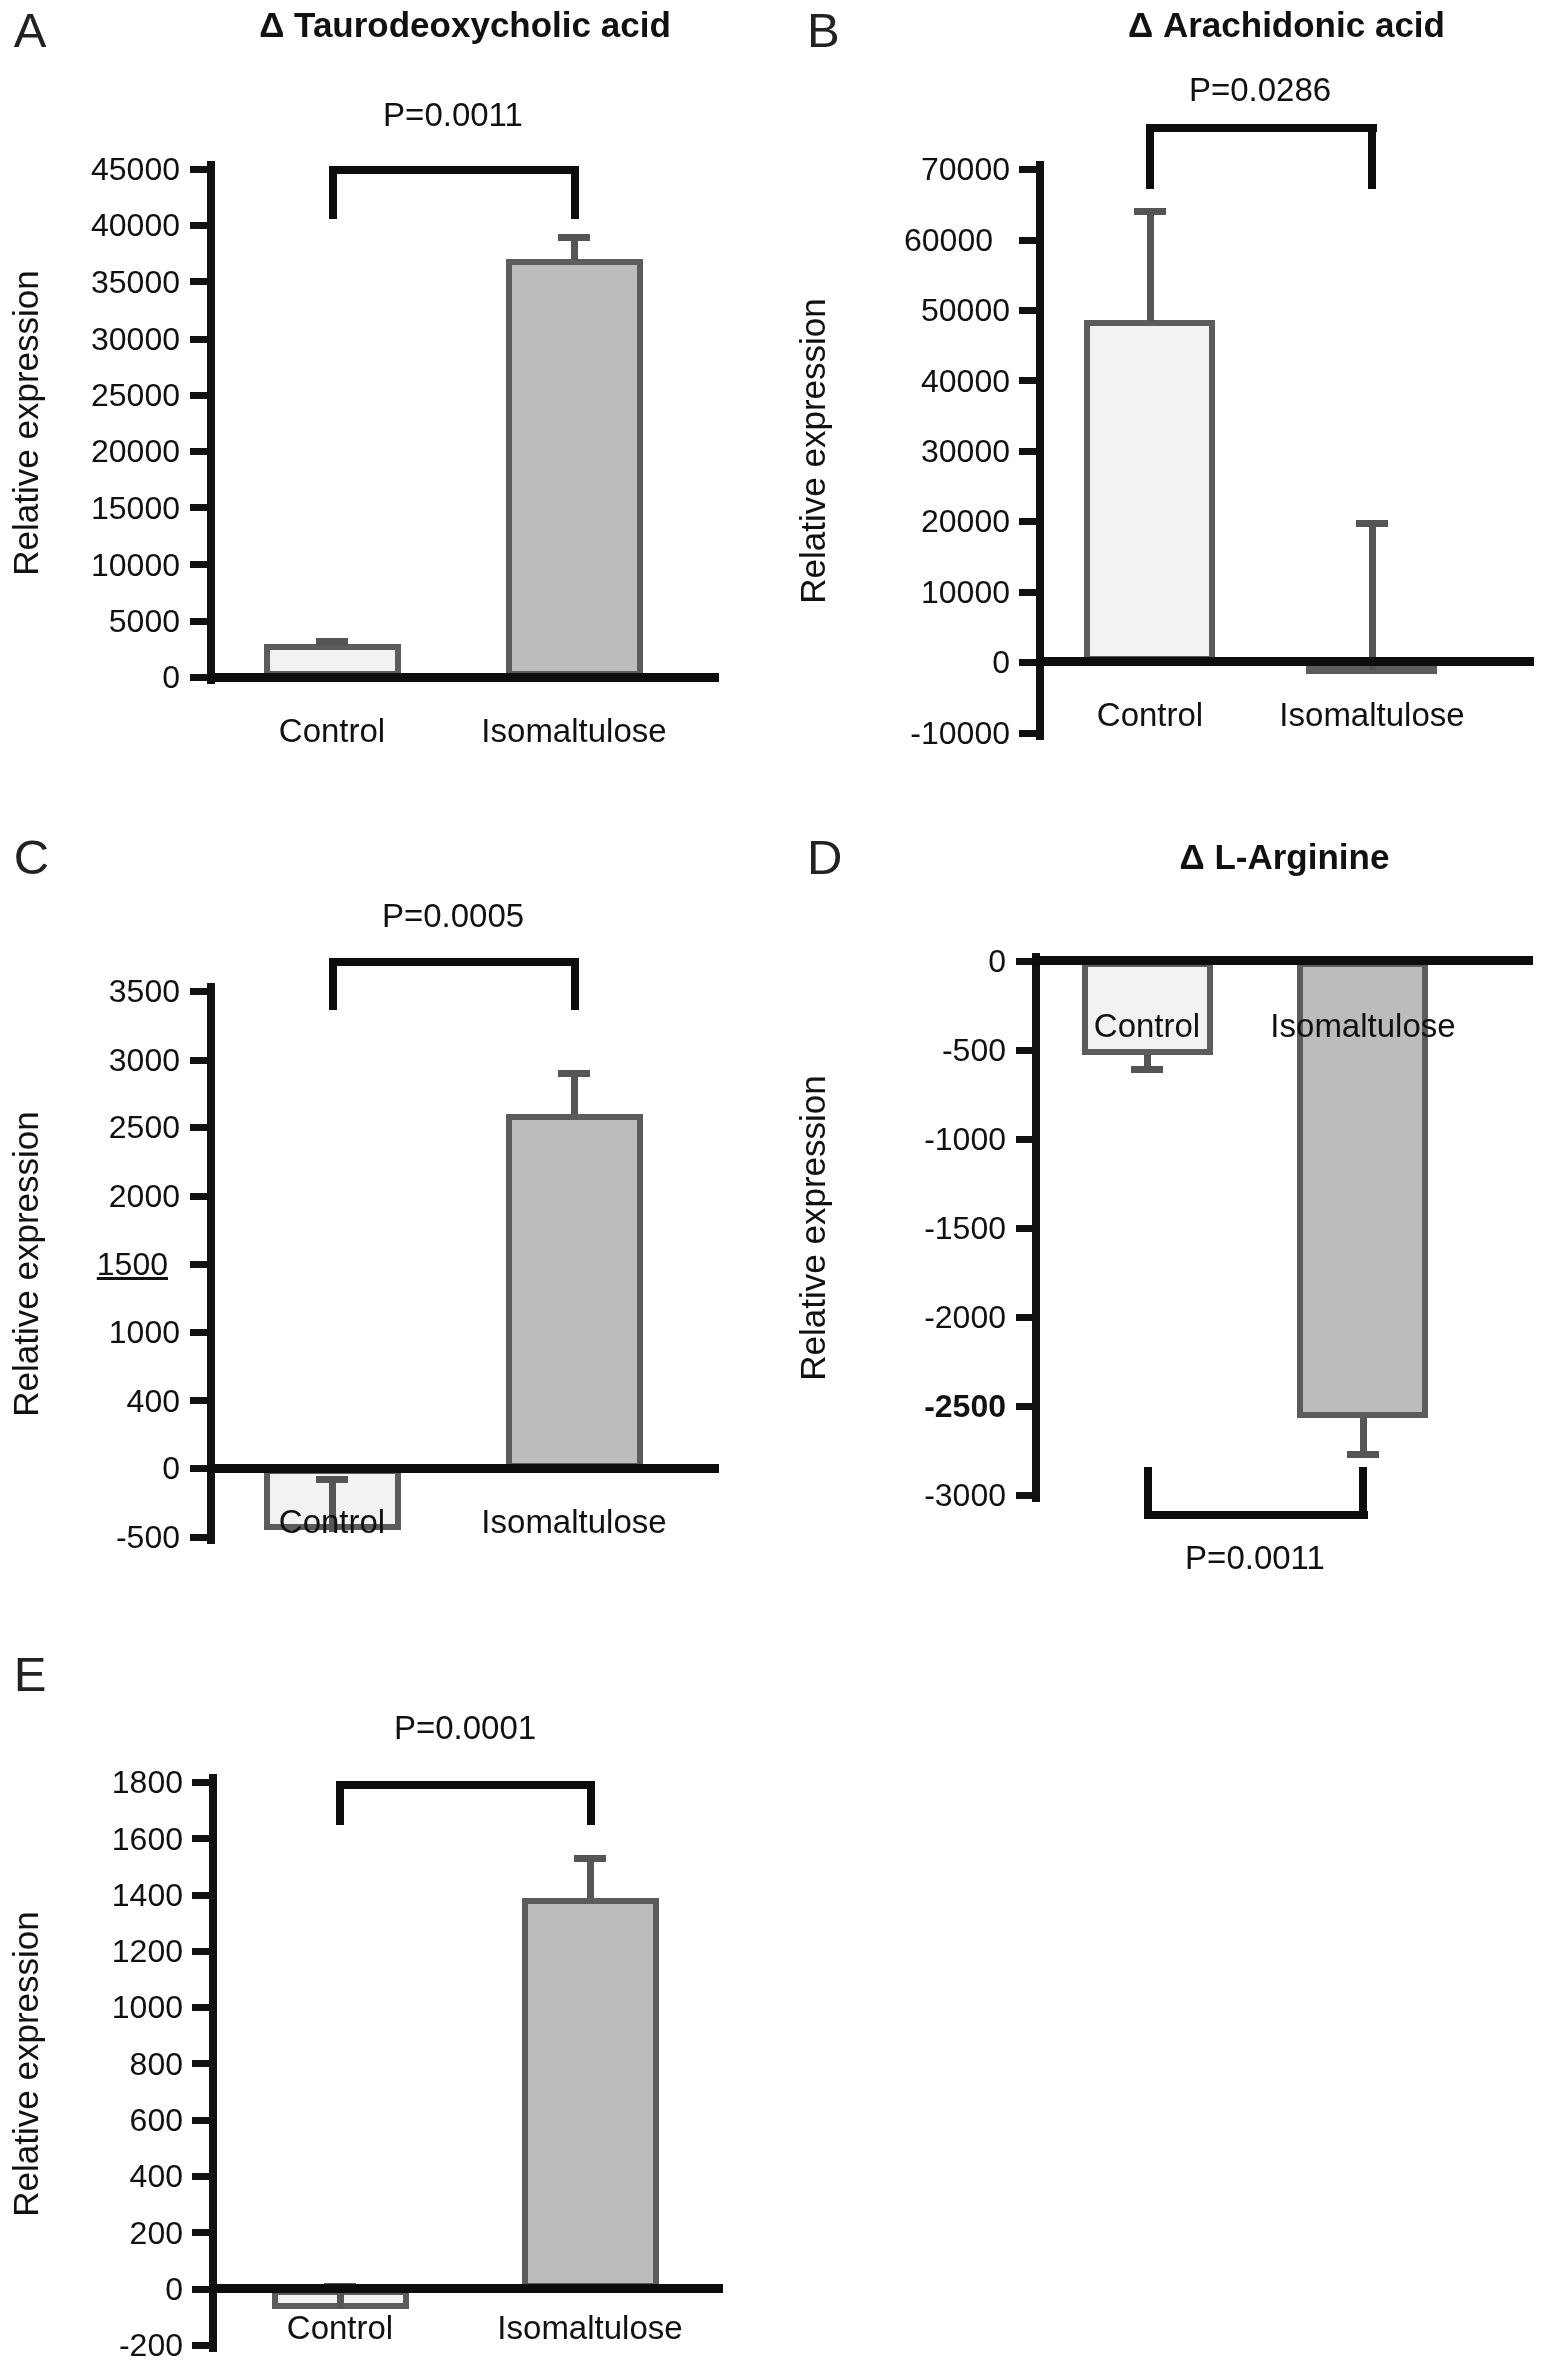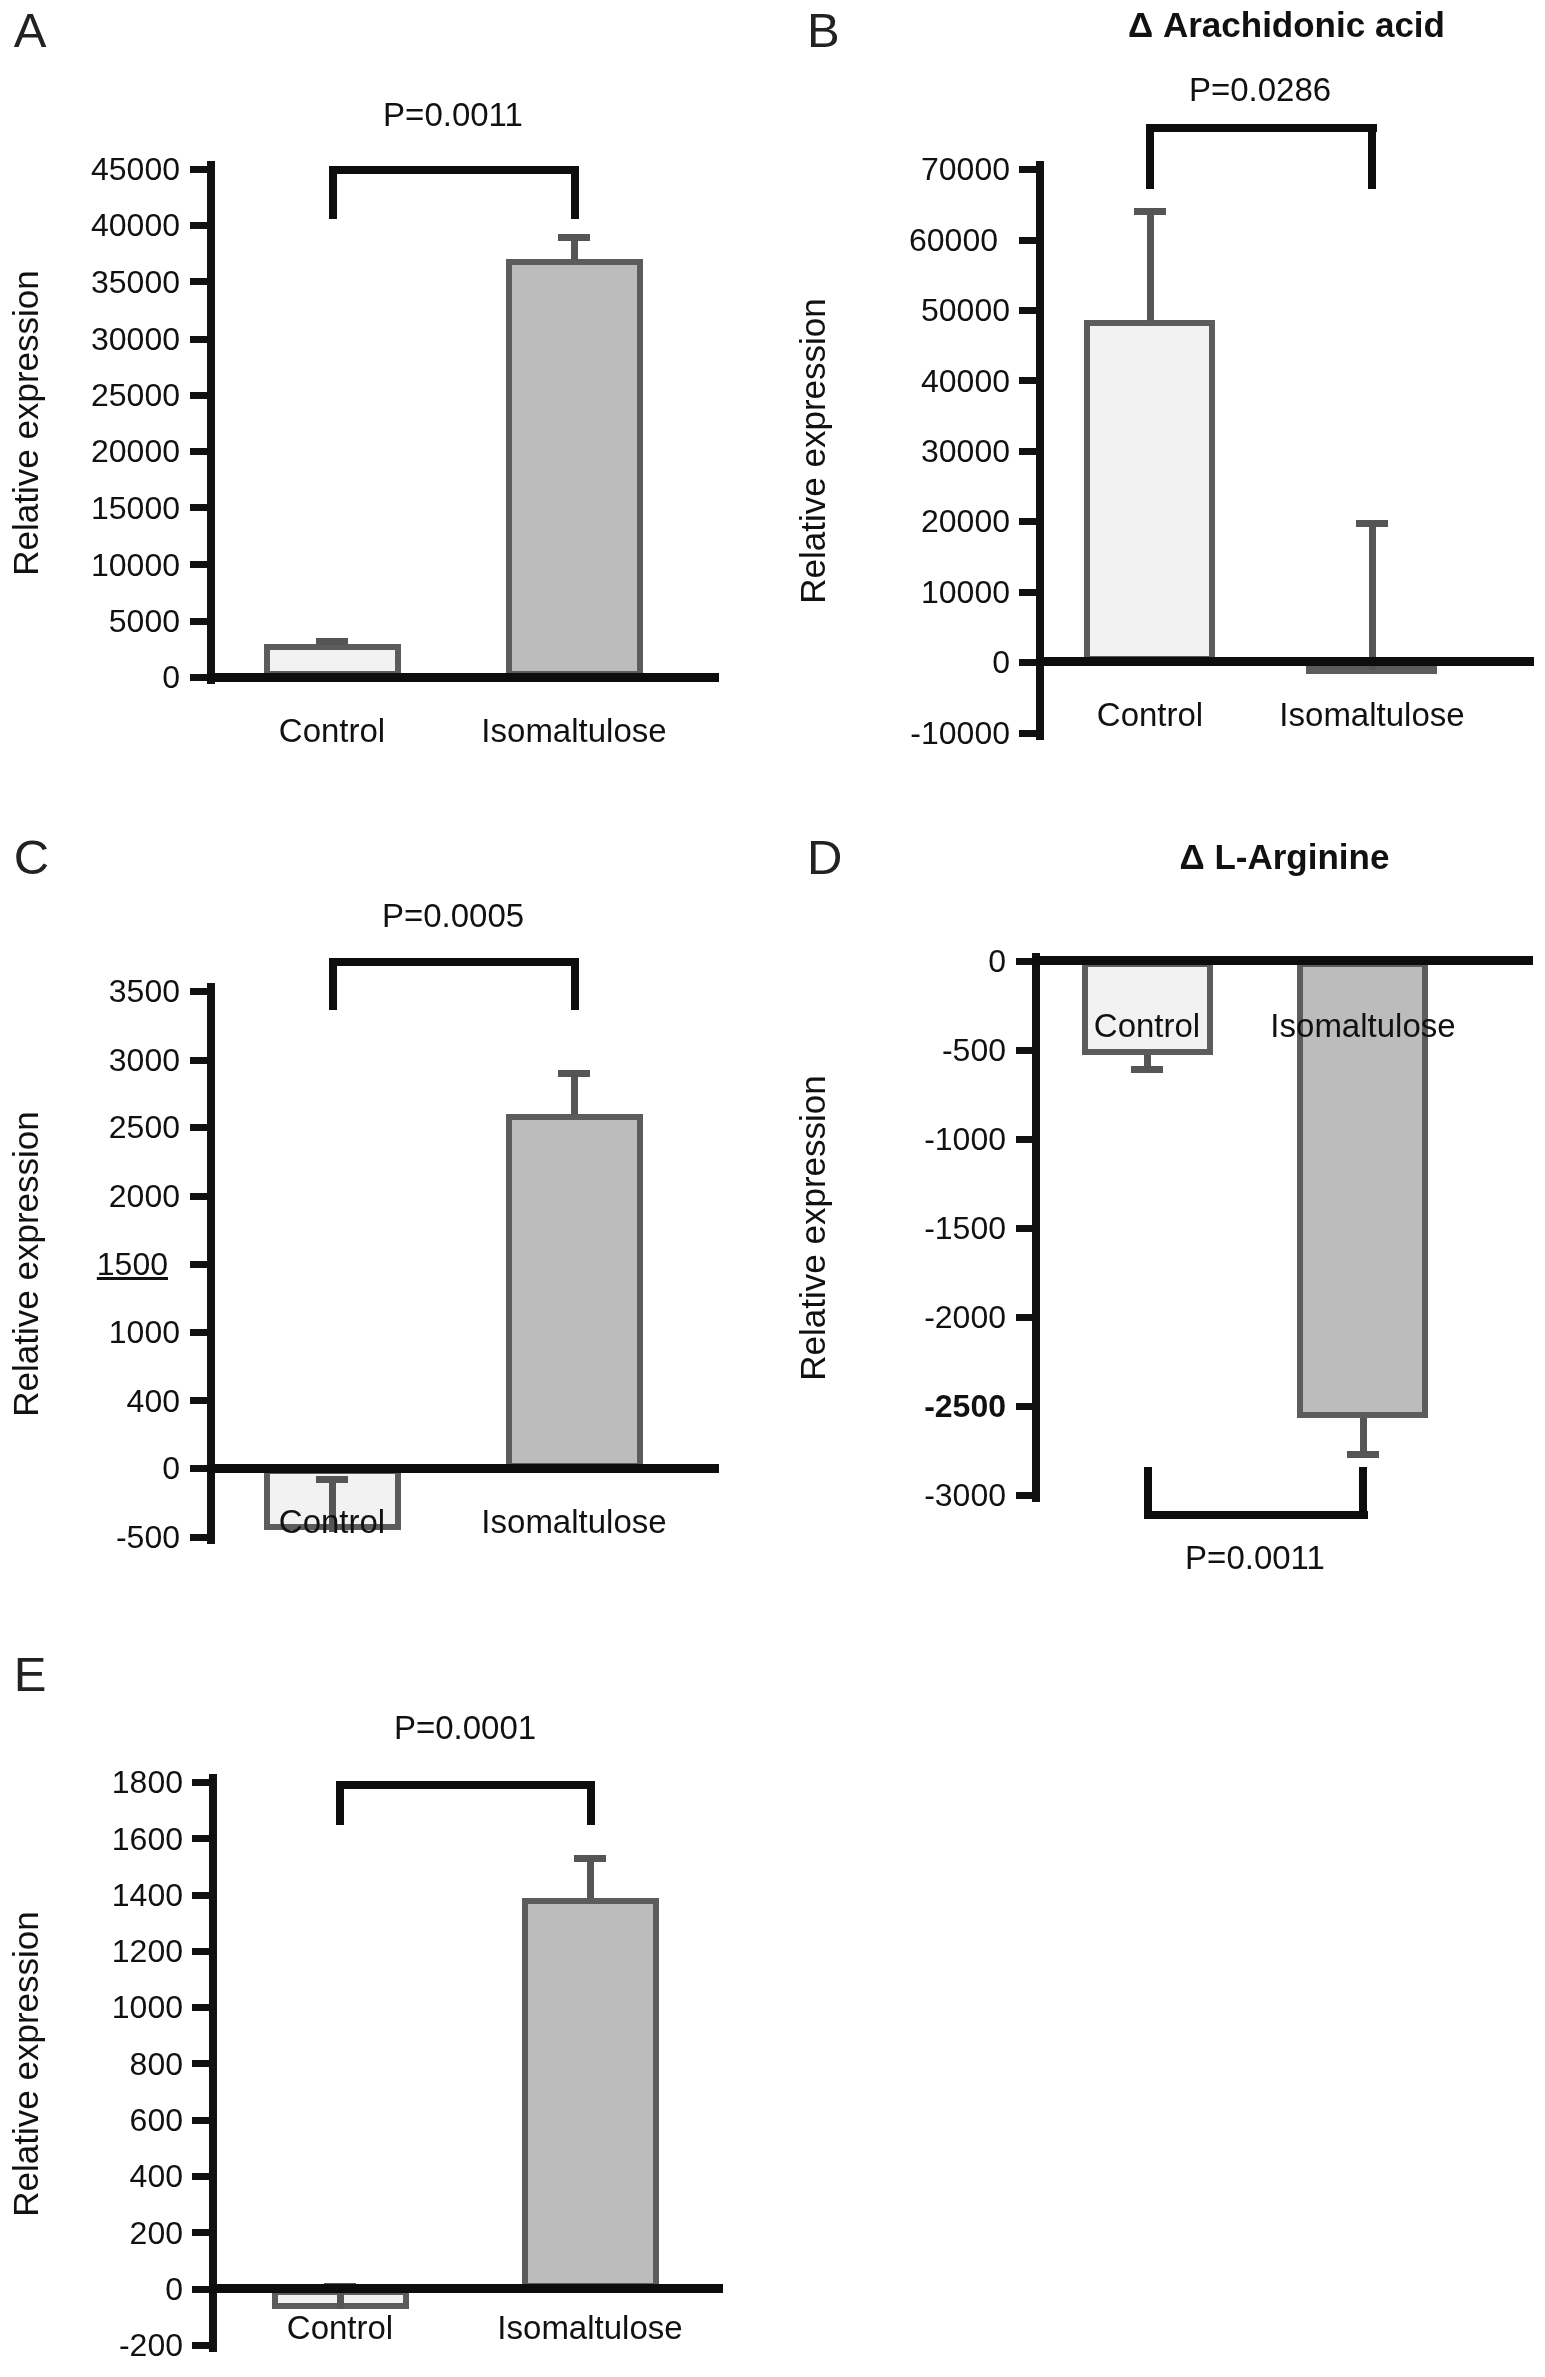--- a/index.html
+++ b/index.html
@@ -38,20 +38,21 @@
     position:absolute;font-size:33px;text-align:center;color:#111;line-height:40px;
     height:40px;white-space:nowrap;z-index:8;
   }
 </style>
 </head>
 <body>
 
 <div class="canvas" id="figure-canvas">
     <div class="panel" style="left: 0px; top: 0px; width: 772px; height: 791px;">
       <div class="panel-letter" style="left: 13.7px; top: 6px;">A</div>
+      <div class="chart-title" style="left: 150px; top: 6px; width: 630px;">Δ Taurodeoxycholic acid</div>
       <div class="p-label" style="left: 263px; top: 97px; width: 380px;">P=0.0011</div>
       <div class="ylabel" style="left: 26px; top: 423px;">Relative expression</div>
       <div class="axis-v" style="left: 207px; top: 161px; width: 8.4px; height: 523px;"></div>
       <div class="tick" style="left: 190px; top: 166px; width: 20.5px; height: 6.8px;"></div>
       <div class="tick-label" style="left: 49px; top: 149px; width: 131px;">45000</div>
       <div class="tick" style="left: 190px; top: 222px; width: 20.5px; height: 6.8px;"></div>
       <div class="tick-label" style="left: 49px; top: 205px; width: 131px;">40000</div>
       <div class="tick" style="left: 190px; top: 278px; width: 20.5px; height: 6.8px;"></div>
       <div class="tick-label" style="left: 49px; top: 262px; width: 131px;">35000</div>
       <div class="tick" style="left: 190px; top: 336px; width: 20.5px; height: 6.8px;"></div>
@@ -83,21 +84,21 @@
     </div>
     <div class="panel" style="left: 773px; top: 0px; width: 772px; height: 791px;">
       <div class="panel-letter" style="left: 34px; top: 6px;">B</div>
       <div class="chart-title" style="left: 206px; top: 6px; width: 615px;">Δ Arachidonic acid</div>
       <div class="p-label" style="left: 297px; top: 72px; width: 380px;">P=0.0286</div>
       <div class="ylabel" style="left: 40px; top: 451px;">Relative expression</div>
       <div class="axis-v" style="left: 263px; top: 161px; width: 8.4px; height: 579px;"></div>
       <div class="tick" style="left: 246px; top: 166px; width: 20.5px; height: 6.8px;"></div>
       <div class="tick-label" style="left: 106px; top: 149px; width: 131px;">70000</div>
       <div class="tick" style="left: 246px; top: 237px; width: 20.5px; height: 6.8px;"></div>
-      <div class="tick-label" style="left: 94px; top: 220px; width: 131px;">60000</div>
+      <div class="tick-label" style="left: 110px; top: 220px; width: 131px; text-align: center;">60000</div>
       <div class="tick" style="left: 246px; top: 307px; width: 20.5px; height: 6.8px;"></div>
       <div class="tick-label" style="left: 106px; top: 290px; width: 131px;">50000</div>
       <div class="tick" style="left: 246px; top: 377px; width: 20.5px; height: 6.8px;"></div>
       <div class="tick-label" style="left: 106px; top: 361px; width: 131px;">40000</div>
       <div class="tick" style="left: 246px; top: 448px; width: 20.5px; height: 6.8px;"></div>
       <div class="tick-label" style="left: 106px; top: 431px; width: 131px;">30000</div>
       <div class="tick" style="left: 246px; top: 518px; width: 20.5px; height: 6.8px;"></div>
       <div class="tick-label" style="left: 106px; top: 501px; width: 131px;">20000</div>
       <div class="tick" style="left: 246px; top: 589px; width: 20.5px; height: 6.8px;"></div>
       <div class="tick-label" style="left: 106px; top: 572px; width: 131px;">10000</div>

